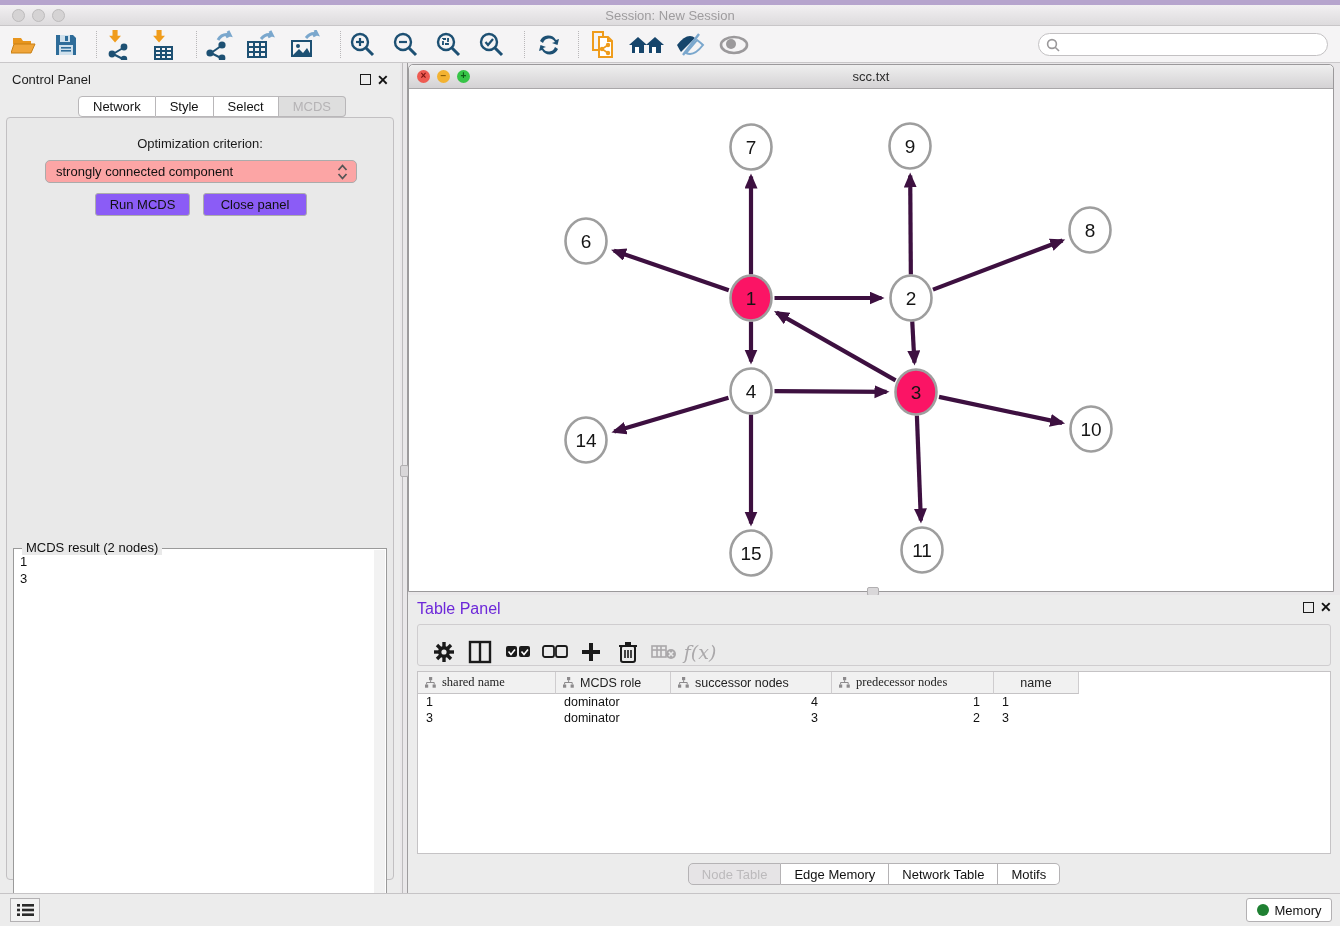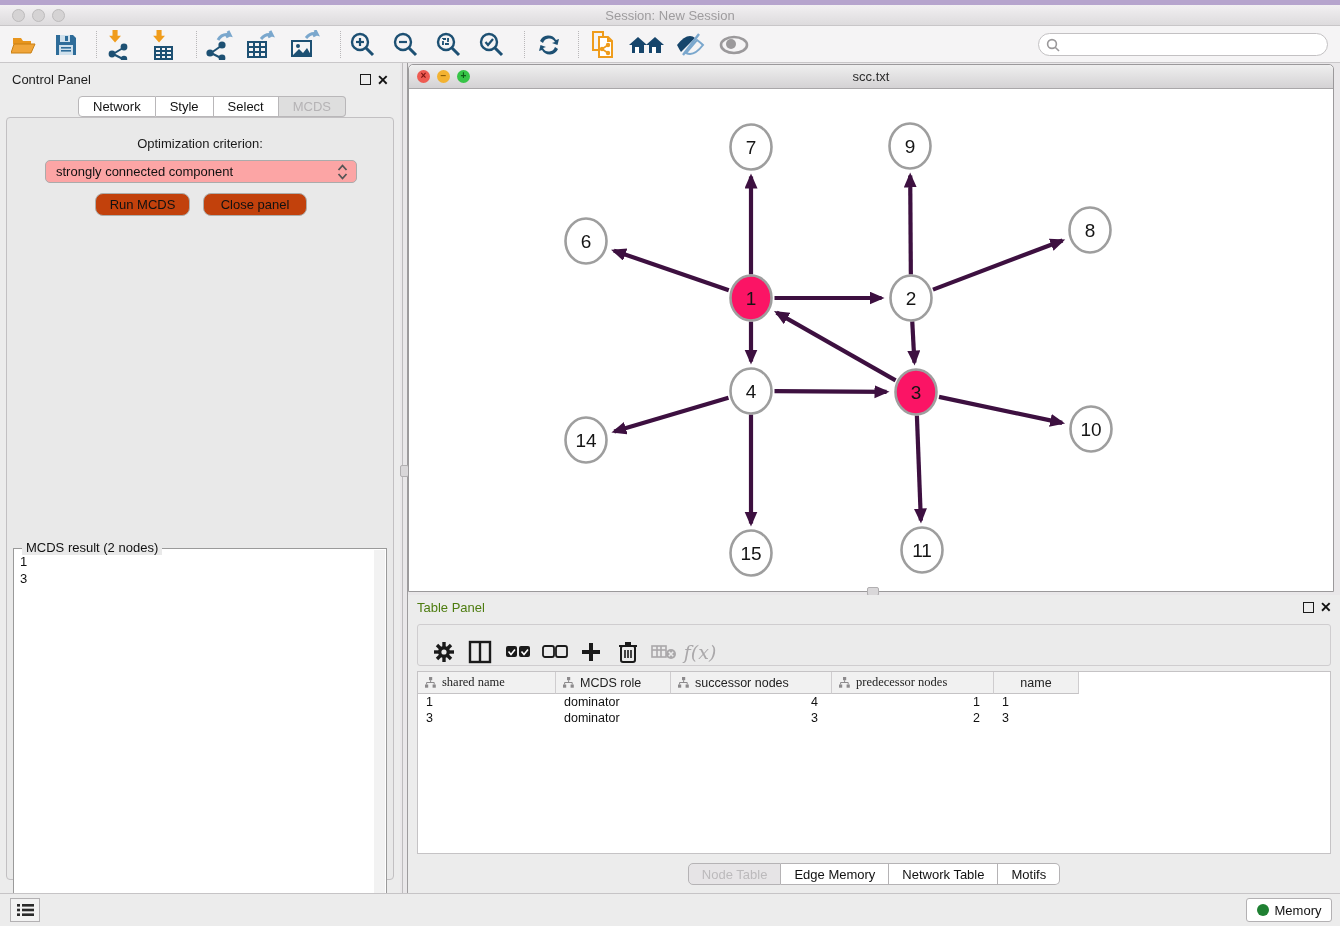--- a/index.html
+++ b/index.html
@@ -30,42 +30,42 @@
   #cp-tabs { position:absolute; left:78px; top:33px; height:21px; display:flex; }
   .cp-tab { height:21px; font-size:13px; line-height:20px; text-align:center; background:#fff; border:1px solid #b9b7b9; border-left:none; color:#111; padding:0 14px; }
   .cp-tab:first-child { border-left:1px solid #b9b7b9; border-radius:4px 0 0 4px; }
   .cp-tab:last-child { border-radius:0 4px 4px 0; }
   .cp-tab.selected { background:#dedede; color:#b5b3b5; }
   #cp-body { position:absolute; left:6px; top:54px; width:388px; height:763px; background:#e9e9e9; border:1px solid #c2c0c2; border-radius:4px; }
   #opt-label { position:absolute; top:18px; width:100%; text-align:center; font-size:13px; color:#1a1a1a; }
   #criterion-select { position:absolute; left:38px; top:42px; width:312px; height:23px; background:#fca5a5; border:1px solid #ababab; border-radius:5px; font-size:13px; color:#111; line-height:21px; padding-left:10px; }
   #criterion-stepper { position:absolute; right:5px; top:2px; width:15px; height:17px; color:#555; }
   #criterion-stepper svg { display:block; }
-  .cp-btn { position:absolute; top:75px; height:23px; background:#c2410c; border:1px solid #adadab; border-radius:8px; font-size:13px; color:#111; text-align:center; line-height:21px; }
+  .cp-btn { position:absolute; top:75px; height:23px; background:#8b5cf6; border:1px solid #adadab; border-radius:3px; font-size:13px; color:#111; text-align:center; line-height:21px; }
   #run-btn { left:88px; width:95px; }
   #closepanel-btn { left:196px; width:104px; }
   #mcds-fieldset { position:absolute; left:6px; top:430px; width:374px; height:382px; border:1px solid #9a9a9a; background:#fff; }
   #mcds-legend { position:absolute; left:8px; top:-9px; background:#e9e9e9; padding:0 4px; font-size:13px; color:#111; }
   #mcds-lines { position:absolute; left:6px; top:4px; font-size:13px; color:#111; line-height:17px; }
   #mcds-scroll { position:absolute; right:1px; top:1px; width:11px; height:372px; background:#f2f2f2; }
 
   
   #splitter { left:402px; top:63px; width:6px; height:830px; background:#e9e7e9; border-left:1px solid #bdbbbd; border-right:1px solid #9d9b9d; }
   .grip { position:absolute; width:9px; height:12px; background:#d9d7d9; border:1px solid #b1afb1; border-radius:2px; }
 
   
   #net-window { left:408px; top:64px; width:926px; height:528px; background:#fff; border:1px solid #9b999b; border-radius:5px 5px 0 0; }
   #net-titlebar { position:absolute; left:0; top:0; width:100%; height:24px; background:linear-gradient(#efefef,#d4d2d4); border-bottom:1px solid #a9a7a9; border-radius:5px 5px 0 0; }
   .mini-light { position:absolute; top:5px; width:13px; height:13px; border-radius:50%; font-size:10px; font-weight:bold; text-align:center; line-height:12px; }
   #net-title { position:absolute; top:4px; width:100%; text-align:center; font-size:13px; color:#2b2b2b; }
   #graph-svg { position:absolute; left:0; top:24px; }
 
   
   #table-panel { left:408px; top:595px; width:932px; height:298px; background:#ececec; }
-  #tp-title { position:absolute; left:9px; top:5px; font-size:13px; color:#4d7c0f; }
+  #tp-title { position:absolute; left:9px; top:5px; font-size:16px; color:#6d28d9; }
   #tp-toolbar { position:absolute; left:9px; top:29px; width:914px; height:42px; background:#ebebeb; border:1px solid #cfcdcf; border-radius:3px; }
   .tp-icon { position:absolute; top:11px; width:32px; height:32px; display:flex; align-items:center; justify-content:center; }
   #fx-icon { font-family:"DejaVu Serif",serif; font-style:italic; font-size:19px; color:#aaa8aa; }
   #tp-table { position:absolute; left:9px; top:76px; width:914px; height:183px; background:#fff; border:1px solid #c5c3c5; }
   #tp-header { position:absolute; left:0; top:0; height:22px; display:flex; }
   .th { height:22px; background:#f1f1f1; border-right:1px solid #cfcdcf; border-bottom:1px solid #c5c3c5; display:flex; align-items:center; font-size:12.5px; color:#222; }
   .th .tree-ico { margin:0 6px 0 7px; }
   .tr { position:absolute; left:0; height:16px; width:100%; }
   .td { position:absolute; top:0; font-size:12.5px; color:#111; white-space:nowrap; }
   #tp-tabs { position:absolute; left:0; top:268px; width:100%; display:flex; justify-content:center; }

